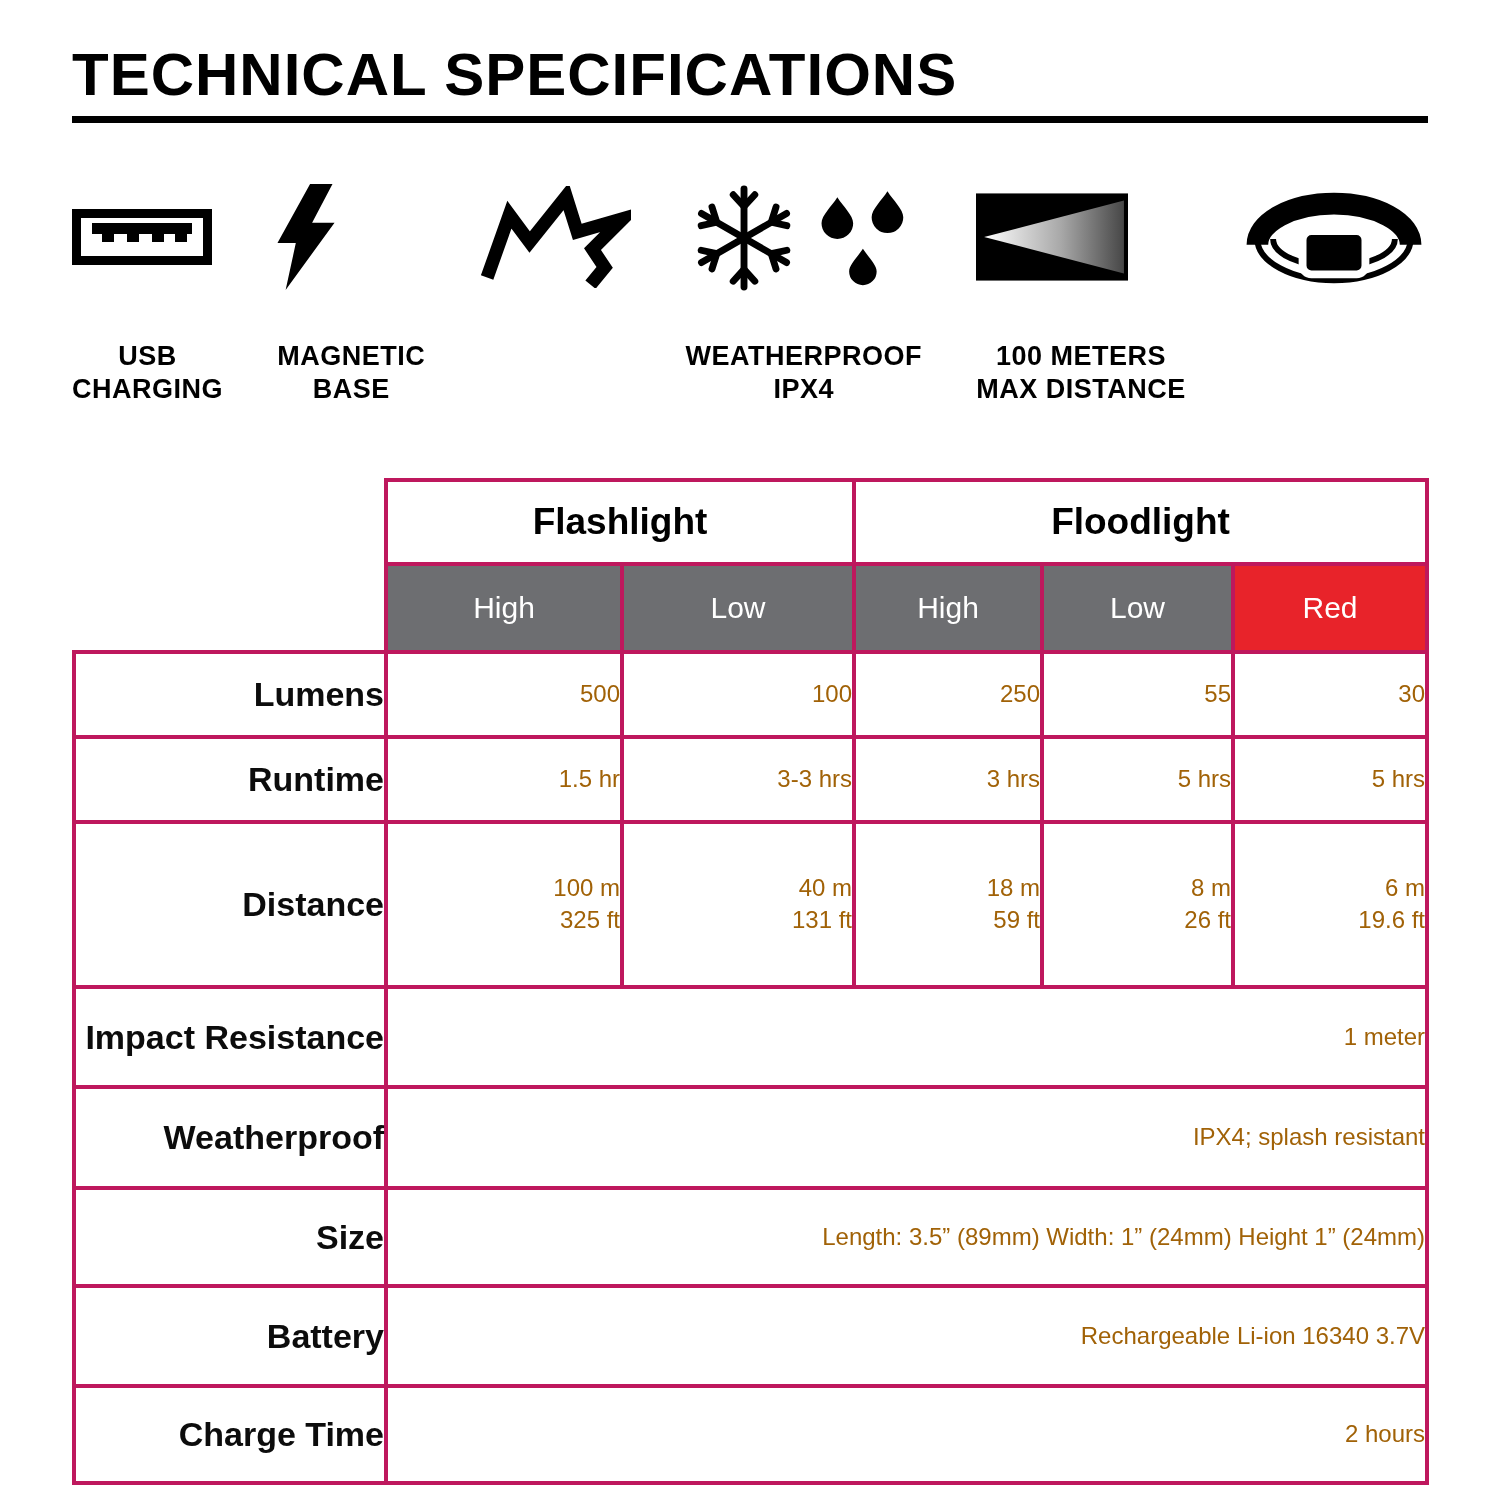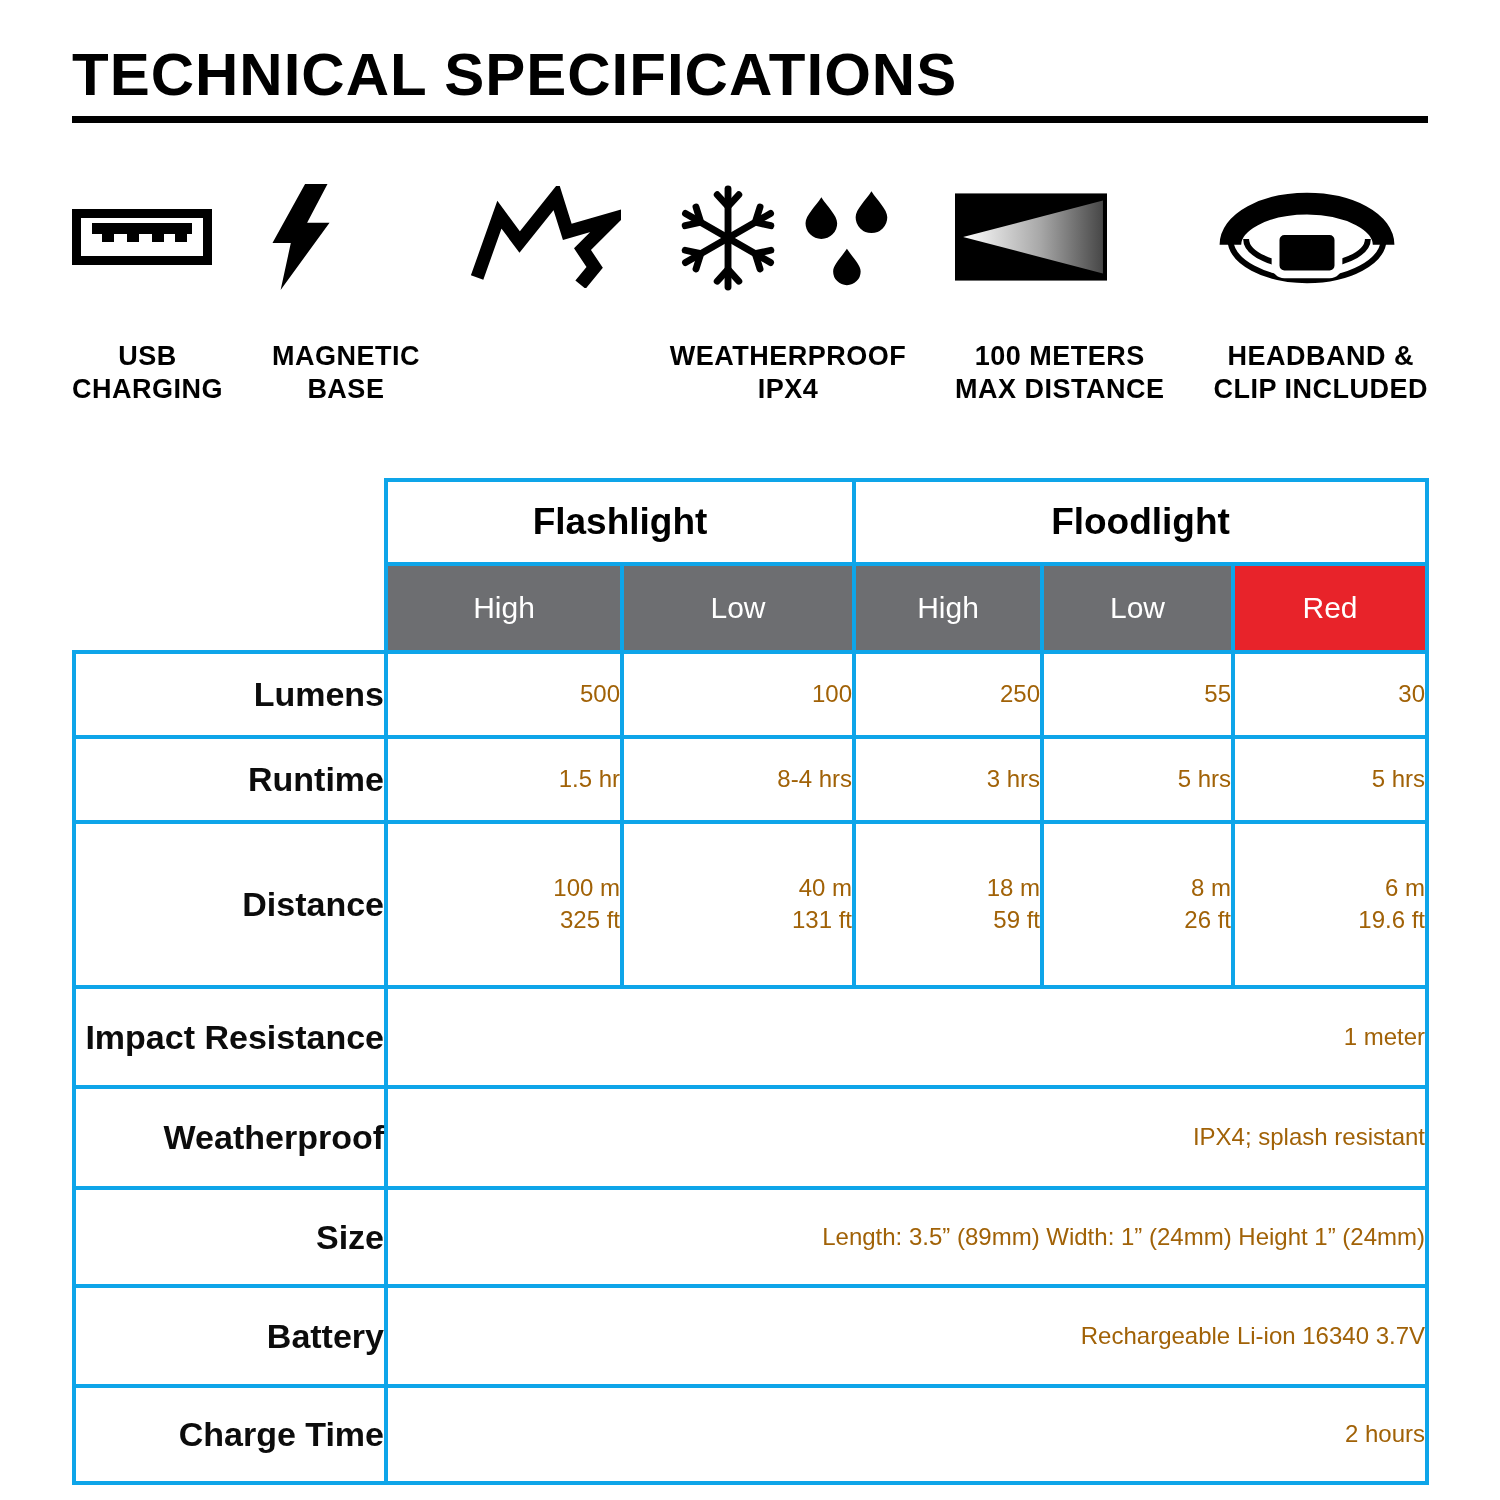--- a/index.html
+++ b/index.html
@@ -13,21 +13,21 @@
 
   
   .features{margin-top:58px;display:flex;justify-content:space-between;align-items:flex-start;}
   .feature{display:flex;flex-direction:column;align-items:flex-start;gap:37px;}
   .icon-box{height:112px;display:flex;align-items:center;justify-content:center;}
   .feature-label{margin-top:10px;font-size:27px;font-weight:bold;letter-spacing:.5px;
                  text-align:center;white-space:pre-line;line-height:1.22;}
 
   
   table.spec{border-collapse:collapse;table-layout:fixed;width:1353px;margin-top:72px;}
-  .spec th,.spec td{border:4px solid #0ea5e9;padding:0;}
+  .spec th,.spec td{border:4px solid #be185d;padding:0;}
   .spec .ghost{border:none;background:transparent;}
   .grouphead{height:80px;font-size:37px;font-weight:bold;text-align:center;background:#fff;}
   .modehead{height:84px;font-size:30px;font-weight:normal;color:#fff;text-align:center;background:#6d6e71;}
   .modehead.red{background:#e8232a;}
   .rowlabel{font-size:34px;font-weight:bold;text-align:right;padding-right:30px;line-height:1.18;color:#0c0c0c;}
   td.val{font-size:24px;font-weight:normal;text-align:right;white-space:pre-line;line-height:1.35;color:#a16207;}
   tr.r-85{height:85px;} tr.r-165{height:165px;} tr.r-100{height:100px;}
   tr.r-101{height:101px;} tr.r-98{height:98px;} tr.r-97{height:97px;}
 </style>
 </head>
@@ -133,22 +133,20 @@
 
     <div class="feature">
       <div class="icon-box">
         <svg width="188" height="110" viewBox="0 0 190 112">
           <path d="M17,64 A78,42 0 0 1 173,64" fill="none" stroke="#000" stroke-width="22"></path>
           <path d="M17,58 A78,42 0 0 0 173,58" fill="none" stroke="#000" stroke-width="6"></path>
           <path d="M33,58 A62,28 0 0 0 157,58" fill="none" stroke="#000" stroke-width="6"></path>
           <rect x="63" y="50" width="64" height="44" rx="9" fill="#000" stroke="#fff" stroke-width="8"></rect>
         </svg>
       </div>
-      <div class="feature-label">HEADBAND &amp;
-CLIP INCLUDED</div>
     </div>
 
   </div>
 
   <table class="spec">
     <colgroup>
       <col style="width:312px">
         <col style="width:236px">
         <col style="width:232px">
       <col style="width:188px">
@@ -174,21 +172,21 @@
         <th class="rowlabel">Lumens</th>
         <td class="val">500</td>
         <td class="val">100</td>
         <td class="val">250</td>
         <td class="val">55</td>
         <td class="val">30</td>
       </tr>
       <tr class="r-85">
         <th class="rowlabel">Runtime</th>
         <td class="val">1.5 hr</td>
-        <td class="val">8-4 hrs</td>
+        <td class="val">3-3 hrs</td>
         <td class="val">3 hrs</td>
         <td class="val">5 hrs</td>
         <td class="val">5 hrs</td>
       </tr>
       <tr class="r-165">
         <th class="rowlabel">Distance</th>
         <td class="val">100 m
 325 ft</td>
         <td class="val">40 m
 131 ft</td>

